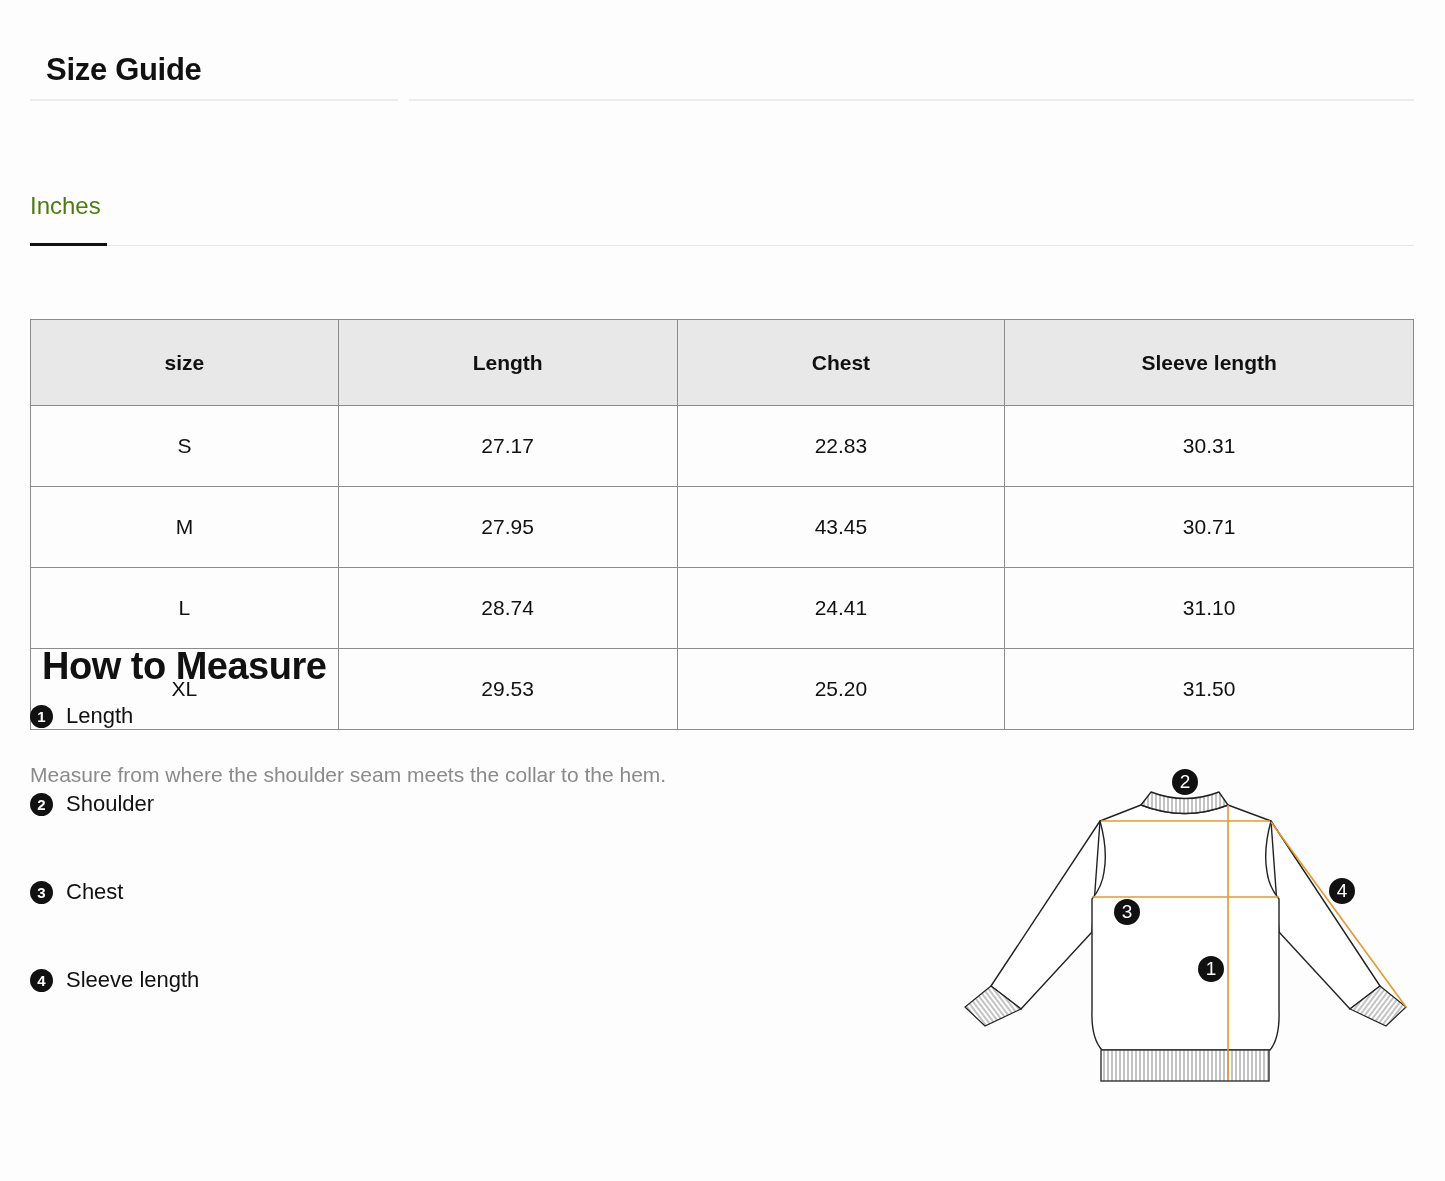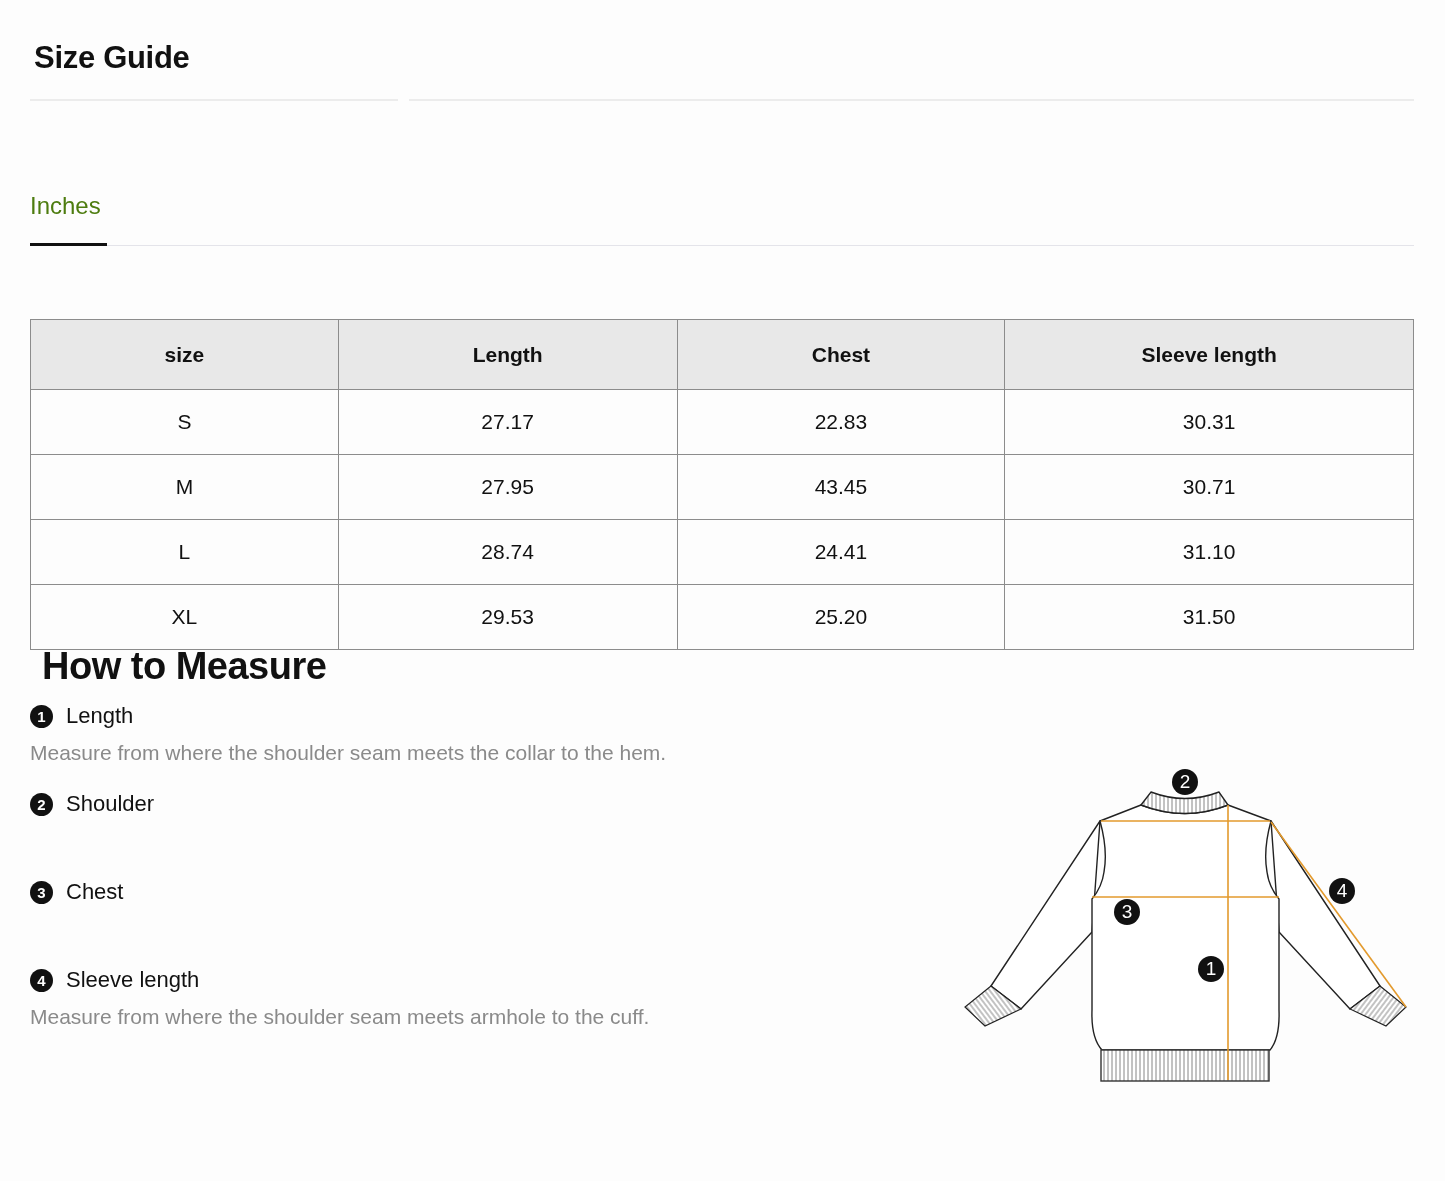--- a/index.html
+++ b/index.html
@@ -16,21 +16,21 @@
       color: #111;
     }
     .page-title {
       position: absolute;
       left: 30px;
       top: 36px;
       font-size: 31px;
       font-weight: bold;
       letter-spacing: -0.3px;
       color: #111;
-      margin: 4px;
+      margin: 16px;
     }
     .title-divider-left {
       position: absolute;
       left: 30px;
       top: 99px;
       width: 368px;
       height: 2px;
       background: #ececec;
     }
     .title-divider-right {
@@ -82,21 +82,21 @@
       left: 30px;
       top: 319px;
       width: 1384px;
       border-collapse: collapse;
       font-size: 21px;
       color: #111;
     }
     .size-table th, .size-table td {
       border: 1.5px solid #8c8c8c;
       text-align: center;
-      padding: 4px;
+      padding: 12px;
     }
     .size-table th {
       background: #e8e8e8;
       height: 61px;
       font-weight: bold;
       font-size: 21px;
     }
     .size-table td {
       background: #fdfdfd;
       height: 56px;
@@ -137,21 +137,21 @@
       line-height: 23px;
       text-align: center;
       margin-right: 13px;
       flex: 0 0 auto;
     }
     .measure-name {
       font-size: 22px;
       color: #111;
     }
     .measure-desc {
-      margin-top: 6px;
+      margin-top: 28px;
       font-size: 21px;
       color: #8a8a8a;
       line-height: 30px;
     }
     .diagram {
       position: absolute;
       left: 955px;
       top: 760px;
       width: 470px;
       height: 330px;
@@ -247,21 +247,20 @@
     <div class="measure-head">
       <span class="num-badge">3</span>
       <span class="measure-name">Chest</span>
     </div>
   </div>
   <div class="measure-item">
     <div class="measure-head">
       <span class="num-badge">4</span>
       <span class="measure-name">Sleeve length</span>
     </div>
-    <div class="measure-desc">Measure from where the shoulder seam meets armhole to the cuff.</div>
   </div>
 </div>
 
 <div class="diagram">
   <svg width="470" height="330" viewBox="0 0 470 330">
     <defs>
       <pattern id="ribV" width="4" height="10" patternUnits="userSpaceOnUse">
         <rect width="4" height="10" fill="#fff"></rect>
         <line x1="1" y1="0" x2="1" y2="10" stroke="#777" stroke-width="0.9"></line>
       </pattern>

